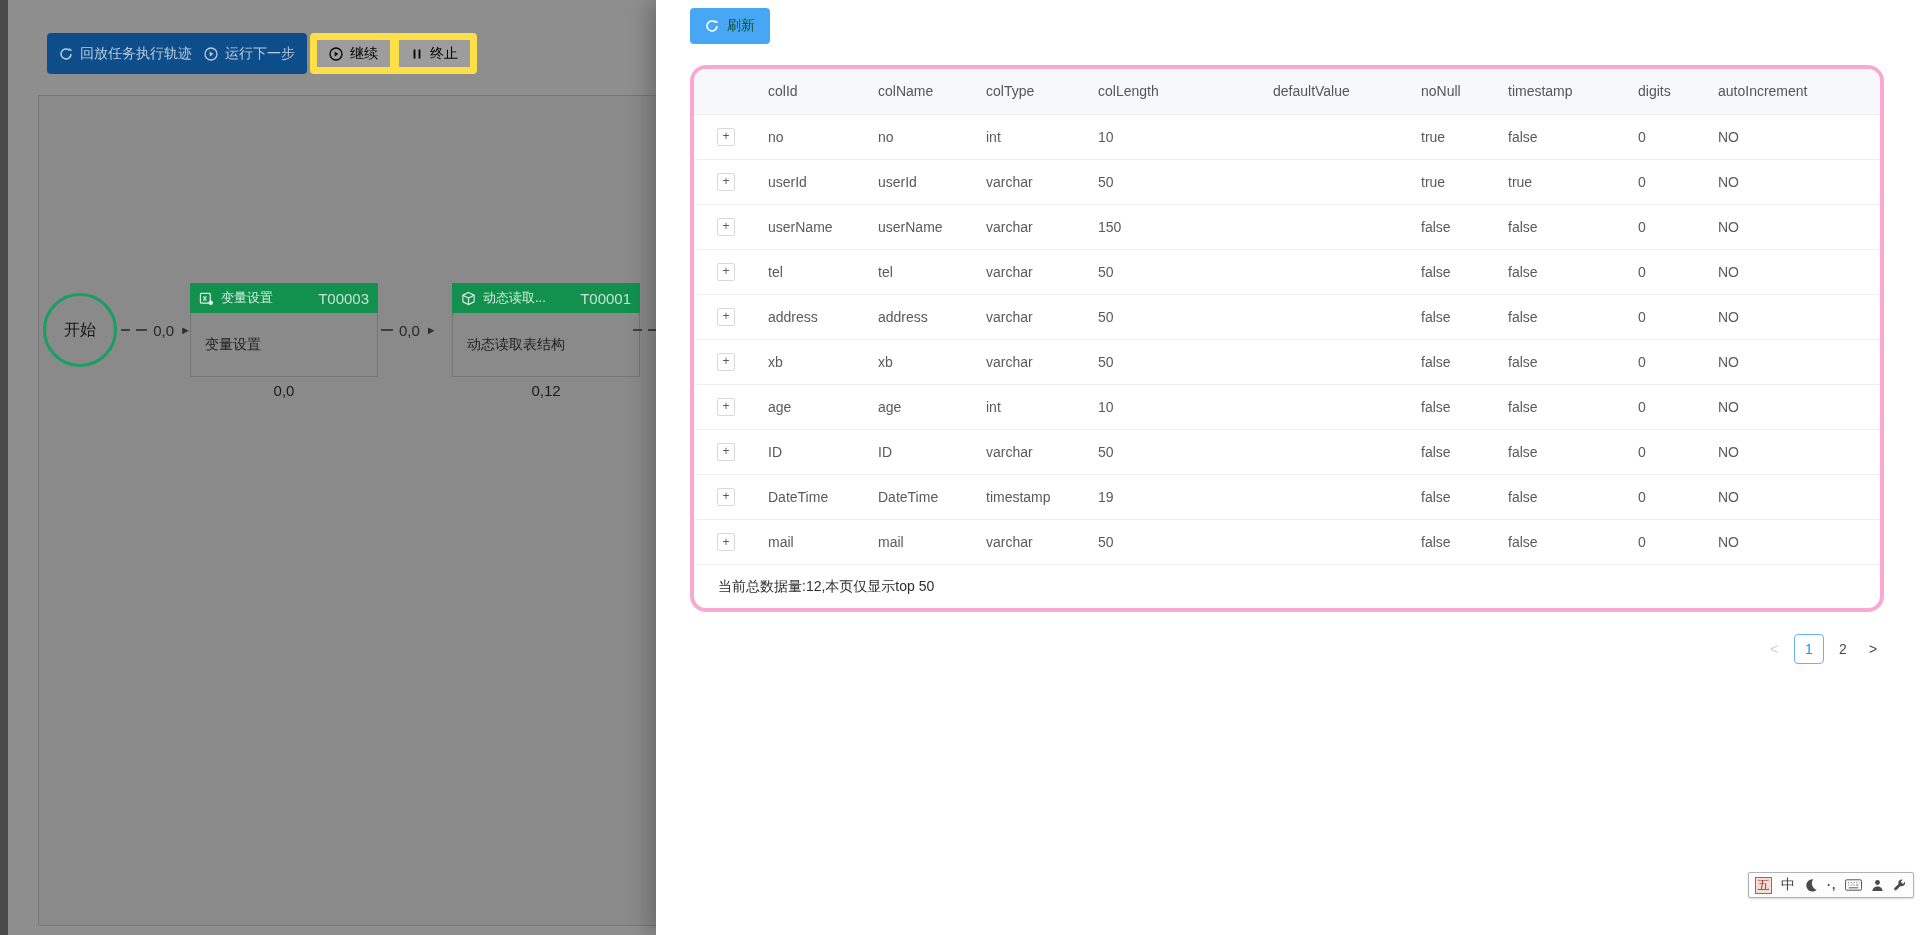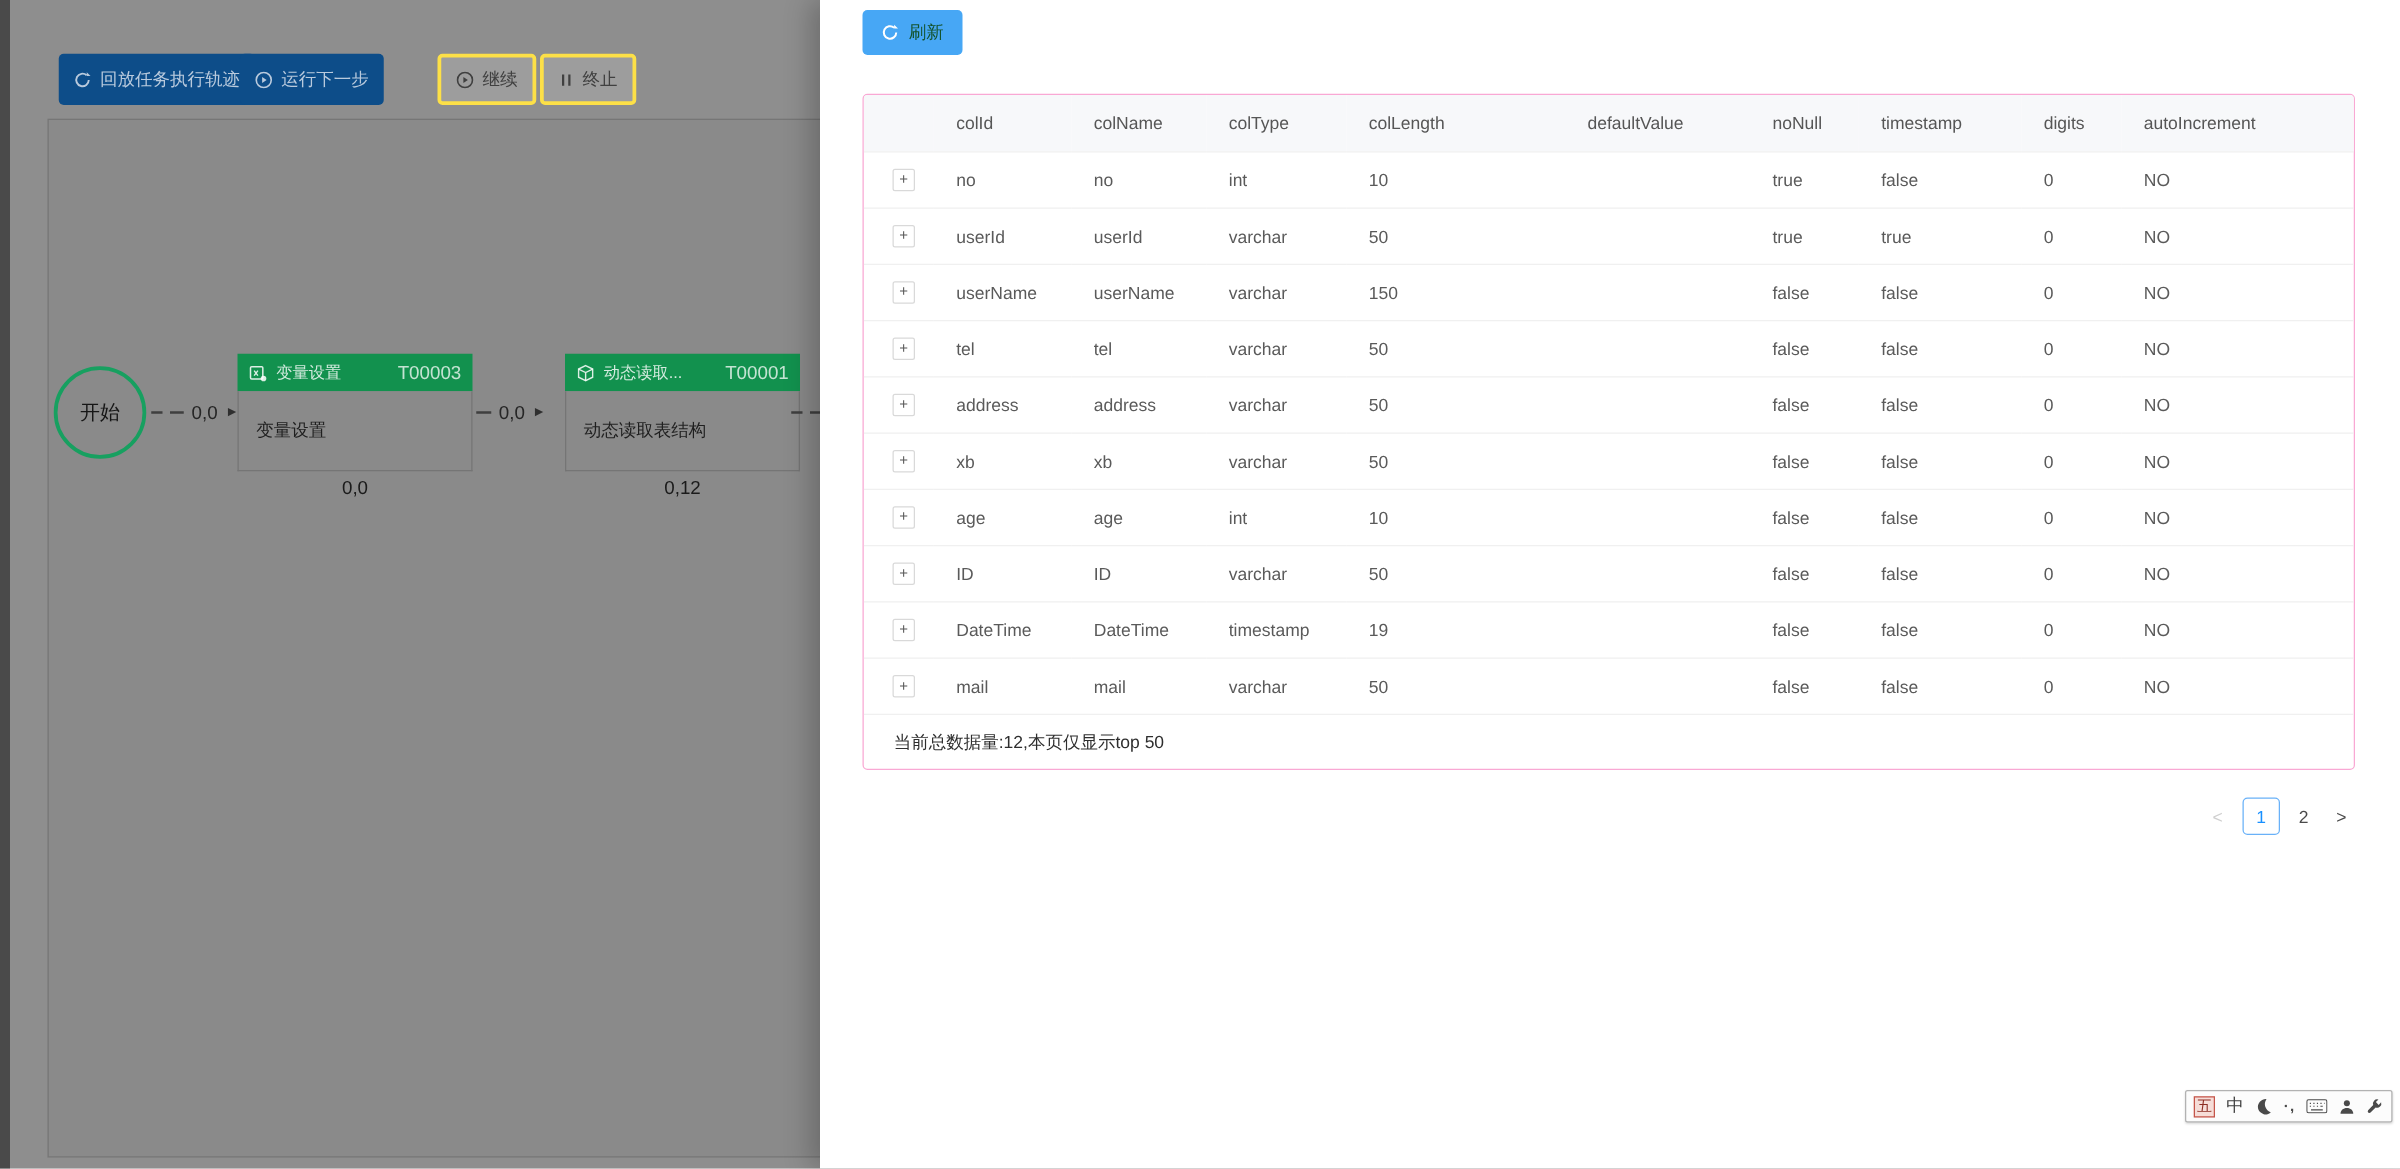--- a/index.html
+++ b/index.html
@@ -5,25 +5,25 @@
   * { margin:0; padding:0; box-sizing:border-box; }
   html,body { width:1920px; height:935px; }
   body { font-family:"Liberation Sans","DejaVu Sans",sans-serif; }
   #root { position:relative; width:1920px; height:935px; background:#8e8e8e; overflow:hidden; }
 
   
   .side-strip { position:absolute; left:0; top:0; width:8px; height:935px; background:#4a4a4a; }
   .flow-canvas { position:absolute; left:38px; top:95px; width:700px; height:831px;
                  background:#8a8a8a; border:1px solid #767676; }
 
-  .wf-btn { position:absolute; top:43px; height:41px; display:inline-flex; align-items:center;
+  .wf-btn { position:absolute; top:33px; height:41px; display:inline-flex; align-items:center;
             gap:7px; padding:0 12px; border-radius:4px; font-size:14px; cursor:pointer; border:none; }
   .wf-btn svg { flex:0 0 auto; }
   .wf-btn.primary { background:#0d4d89; color:#b9cadd; }
-  .wf-btn.plain { background:#9d9d9d; border:3px solid #fde047; color:#404040;margin-left:40px; }
+  .wf-btn.plain { background:#9d9d9d; border:7px solid #fde047; color:#000000; }
   .wf-btn.cut { width:200px; justify-content:flex-start; }
 
   .start-node { position:absolute; left:43px; top:293px; width:74px; height:74px; border:3px solid #17a060;
                 border-radius:50%; display:flex; align-items:center; justify-content:center;
                 font-size:16px; color:#161616; }
   .edge { position:absolute; top:322px; height:16px; display:flex; align-items:center; gap:6px; }
   .edge .dash { height:2px; background:#3f3f3f; display:inline-block; }
   .edge .d1 { width:9px; } .edge .d2 { width:12px; }
   .edge-label { font-size:15px; color:#262626; }
   .edge-arrow { font-size:11px; color:#2f2f2f; line-height:1; }
@@ -41,21 +41,21 @@
             box-shadow:-8px 0 20px rgba(0,0,0,0.22); z-index:10; }
   .tabs { display:flex; gap:46px; padding-left:34px; border-bottom:1px solid #e8e8e8; }
   .tab { padding:22px 2px 15px; font-size:16px; color:#3c3c3c; cursor:pointer; border-bottom:2px solid transparent; }
   .tab.active { color:#1890ff; border-bottom-color:#1890ff; }
   .drawer-content { padding:0 36px 0 34px; }
 
   .refresh-btn { margin-top:8px; height:36px; display:inline-flex; align-items:center; gap:8px;
                  background:#47a7f5; color:#14532d; border:none; border-radius:4px; padding:0 15px;
                  font-size:14px; cursor:pointer; }
 
-  .table-wrap { margin-top:31px; border:1px solid #f9a8d4; border-radius:4px; overflow:hidden; }
+  .table-wrap { margin-top:21px; border:4px solid #f9a8d4; border-radius:16px; overflow:hidden; }
   table { width:100%; border-collapse:collapse; table-layout:fixed; font-size:14px; color:#5a5a5a; }
   thead th { background:#f7f8fa; height:45px; font-weight:400; color:#565656; text-align:left; padding-left:18px; }
   thead th.expand-th { padding-left:0; }
   tbody td { height:45px; border-top:1px solid #f0f0f0; padding-left:18px; overflow:hidden; white-space:nowrap; }
   tbody td.expand-td { padding-left:8px; text-align:center; }
   .expand-btn { width:18px; height:18px; border:1px solid #d9d9d9; background:#fff; border-radius:2px;
                 color:#595959; font-size:12px; line-height:15px; cursor:pointer; }
   .table-footer { height:44px; line-height:43px; border-top:1px solid #f0f0f0; padding-left:24px;
                   font-size:14px; color:#2e2e2e; }
 

